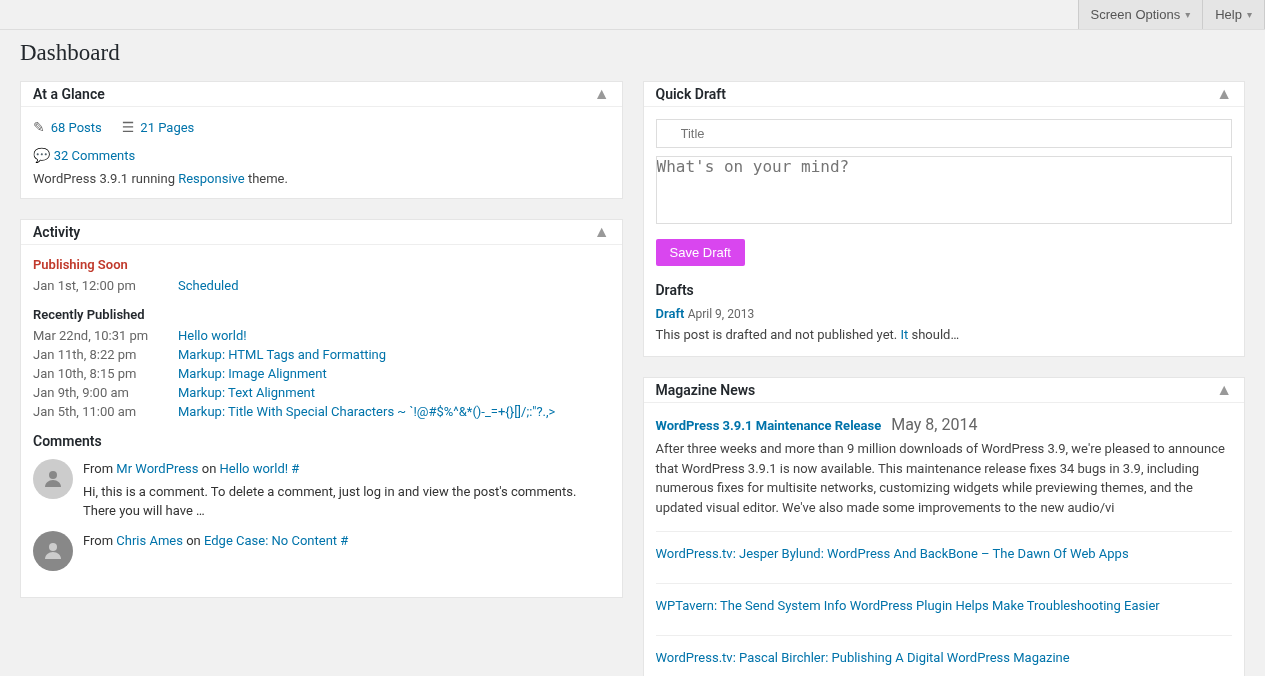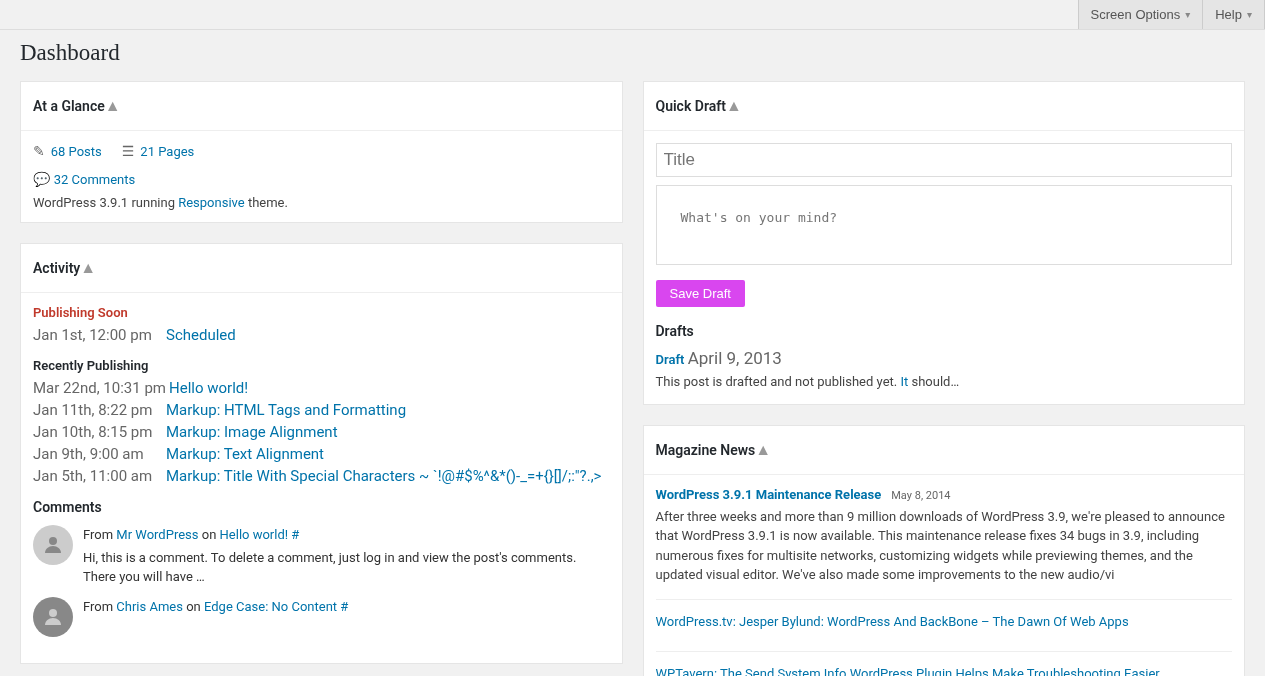--- a/index.html
+++ b/index.html
@@ -62,23 +62,23 @@
       flex: 1;
       min-width: 0;
     }
     .widget {
       background: #fff;
       border: 1px solid #e5e5e5;
       margin-bottom: 20px;
     }
     .widget-header {
       display: flex;
-      justify-content: flex-start;
+      justify-content: space-between;
       align-items: center;
-      padding: 16px 12px;
+      padding: 4px 12px;
       border-bottom: 1px solid #eee;
       background: #fff;
     }
     .widget-header h2 {
       font-size: 14px;
       font-weight: 600;
       color: #23282d;
     }
     .widget-collapse {
       color: #999;
@@ -125,23 +125,23 @@
       font-weight: 600;
       font-size: 13px;
       color: #c0392b;
       margin-bottom: 6px;
     }
     .activity-section-title.black {
       color: #23282d;
     }
     .activity-row {
       display: flex;
-      gap: 3px;
+      gap: 15px;
       margin-bottom: 4px;
-      font-size: 15px;
+      font-size: 13px;
     }
     .activity-date {
       color: #666;
       min-width: 130px;
       white-space: nowrap;
     }
     .activity-link {
       color: #0073aa;
       text-decoration: none;
     }
@@ -186,36 +186,36 @@
     .comment-content .comment-meta {
       margin-bottom: 3px;
     }
     .comment-meta a {
       color: #0073aa;
       text-decoration: none;
     }
     
     .quick-draft-title-input {
       width: 100%;
-      padding: 6px 7px;
+      padding: 6px 24px;
       border: 1px solid #ddd;
-      font-size: 17px;
+      font-size: 13px;
       color: #aaa;
       outline: none;
       margin-bottom: 8px;
     }
     .quick-draft-textarea {
       width: 100%;
-      padding: 24px;
+      padding: 0;
       border: 1px solid #ddd;
-      font-size: 13px;
+      font-size: 16px;
       color: #aaa;
       outline: none;
       resize: none;
-      height: 80px;
+      height: 68px;
       margin-bottom: 12px;
     }
     .save-draft-btn {
       background: #d946ef;
       color: #fff;
       border: none;
       padding: 6px 14px;
       font-size: 13px;
       cursor: pointer;
       border-radius: 2px;
@@ -233,21 +233,21 @@
       font-size: 13px;
       line-height: 1.6;
     }
     .draft-link {
       color: #0073aa;
       text-decoration: none;
       font-weight: 600;
     }
     .draft-date {
       color: #666;
-      font-size: 17px;
+      font-size: 12px;
     }
     .draft-excerpt {
       color: #444;
       line-height: 1.5;
     }
     .draft-excerpt a {
       color: #0073aa;
       text-decoration: none;
     }
     
@@ -268,21 +268,21 @@
       margin-bottom: 5px;
     }
     .news-link {
       color: #0073aa;
       text-decoration: none;
       font-weight: 700;
       font-size: 13px;
     }
     .news-date {
       color: #666;
-      font-size: 11px;
+      font-size: 16px;
       white-space: nowrap;
     }
     .news-excerpt {
       font-size: 13px;
       color: #444;
       line-height: 1.5;
     }
     .news-link-plain {
       color: #0073aa;
       text-decoration: none;
@@ -347,21 +347,21 @@
 
           <div class="activity-section">
             <div class="activity-section-title">Publishing Soon</div>
             <div class="activity-row">
               <span class="activity-date">Jan 1st, 12:00 pm</span>
               <a class="activity-link" href="#">Scheduled</a>
             </div>
           </div>
 
           <div class="activity-section">
-            <div class="activity-section-title black">Recently Publishing</div>
+            <div class="activity-section-title black">Recently Published</div>
             <div class="activity-row">
               <span class="activity-date">Mar 22nd, 10:31 pm</span>
               <a class="activity-link" href="#">Hello world!</a>
             </div>
             <div class="activity-row">
               <span class="activity-date">Jan 11th, 8:22 pm</span>
               <a class="activity-link" href="#">Markup: HTML Tags and Formatting</a>
             </div>
             <div class="activity-row">
               <span class="activity-date">Jan 10th, 8:15 pm</span>

